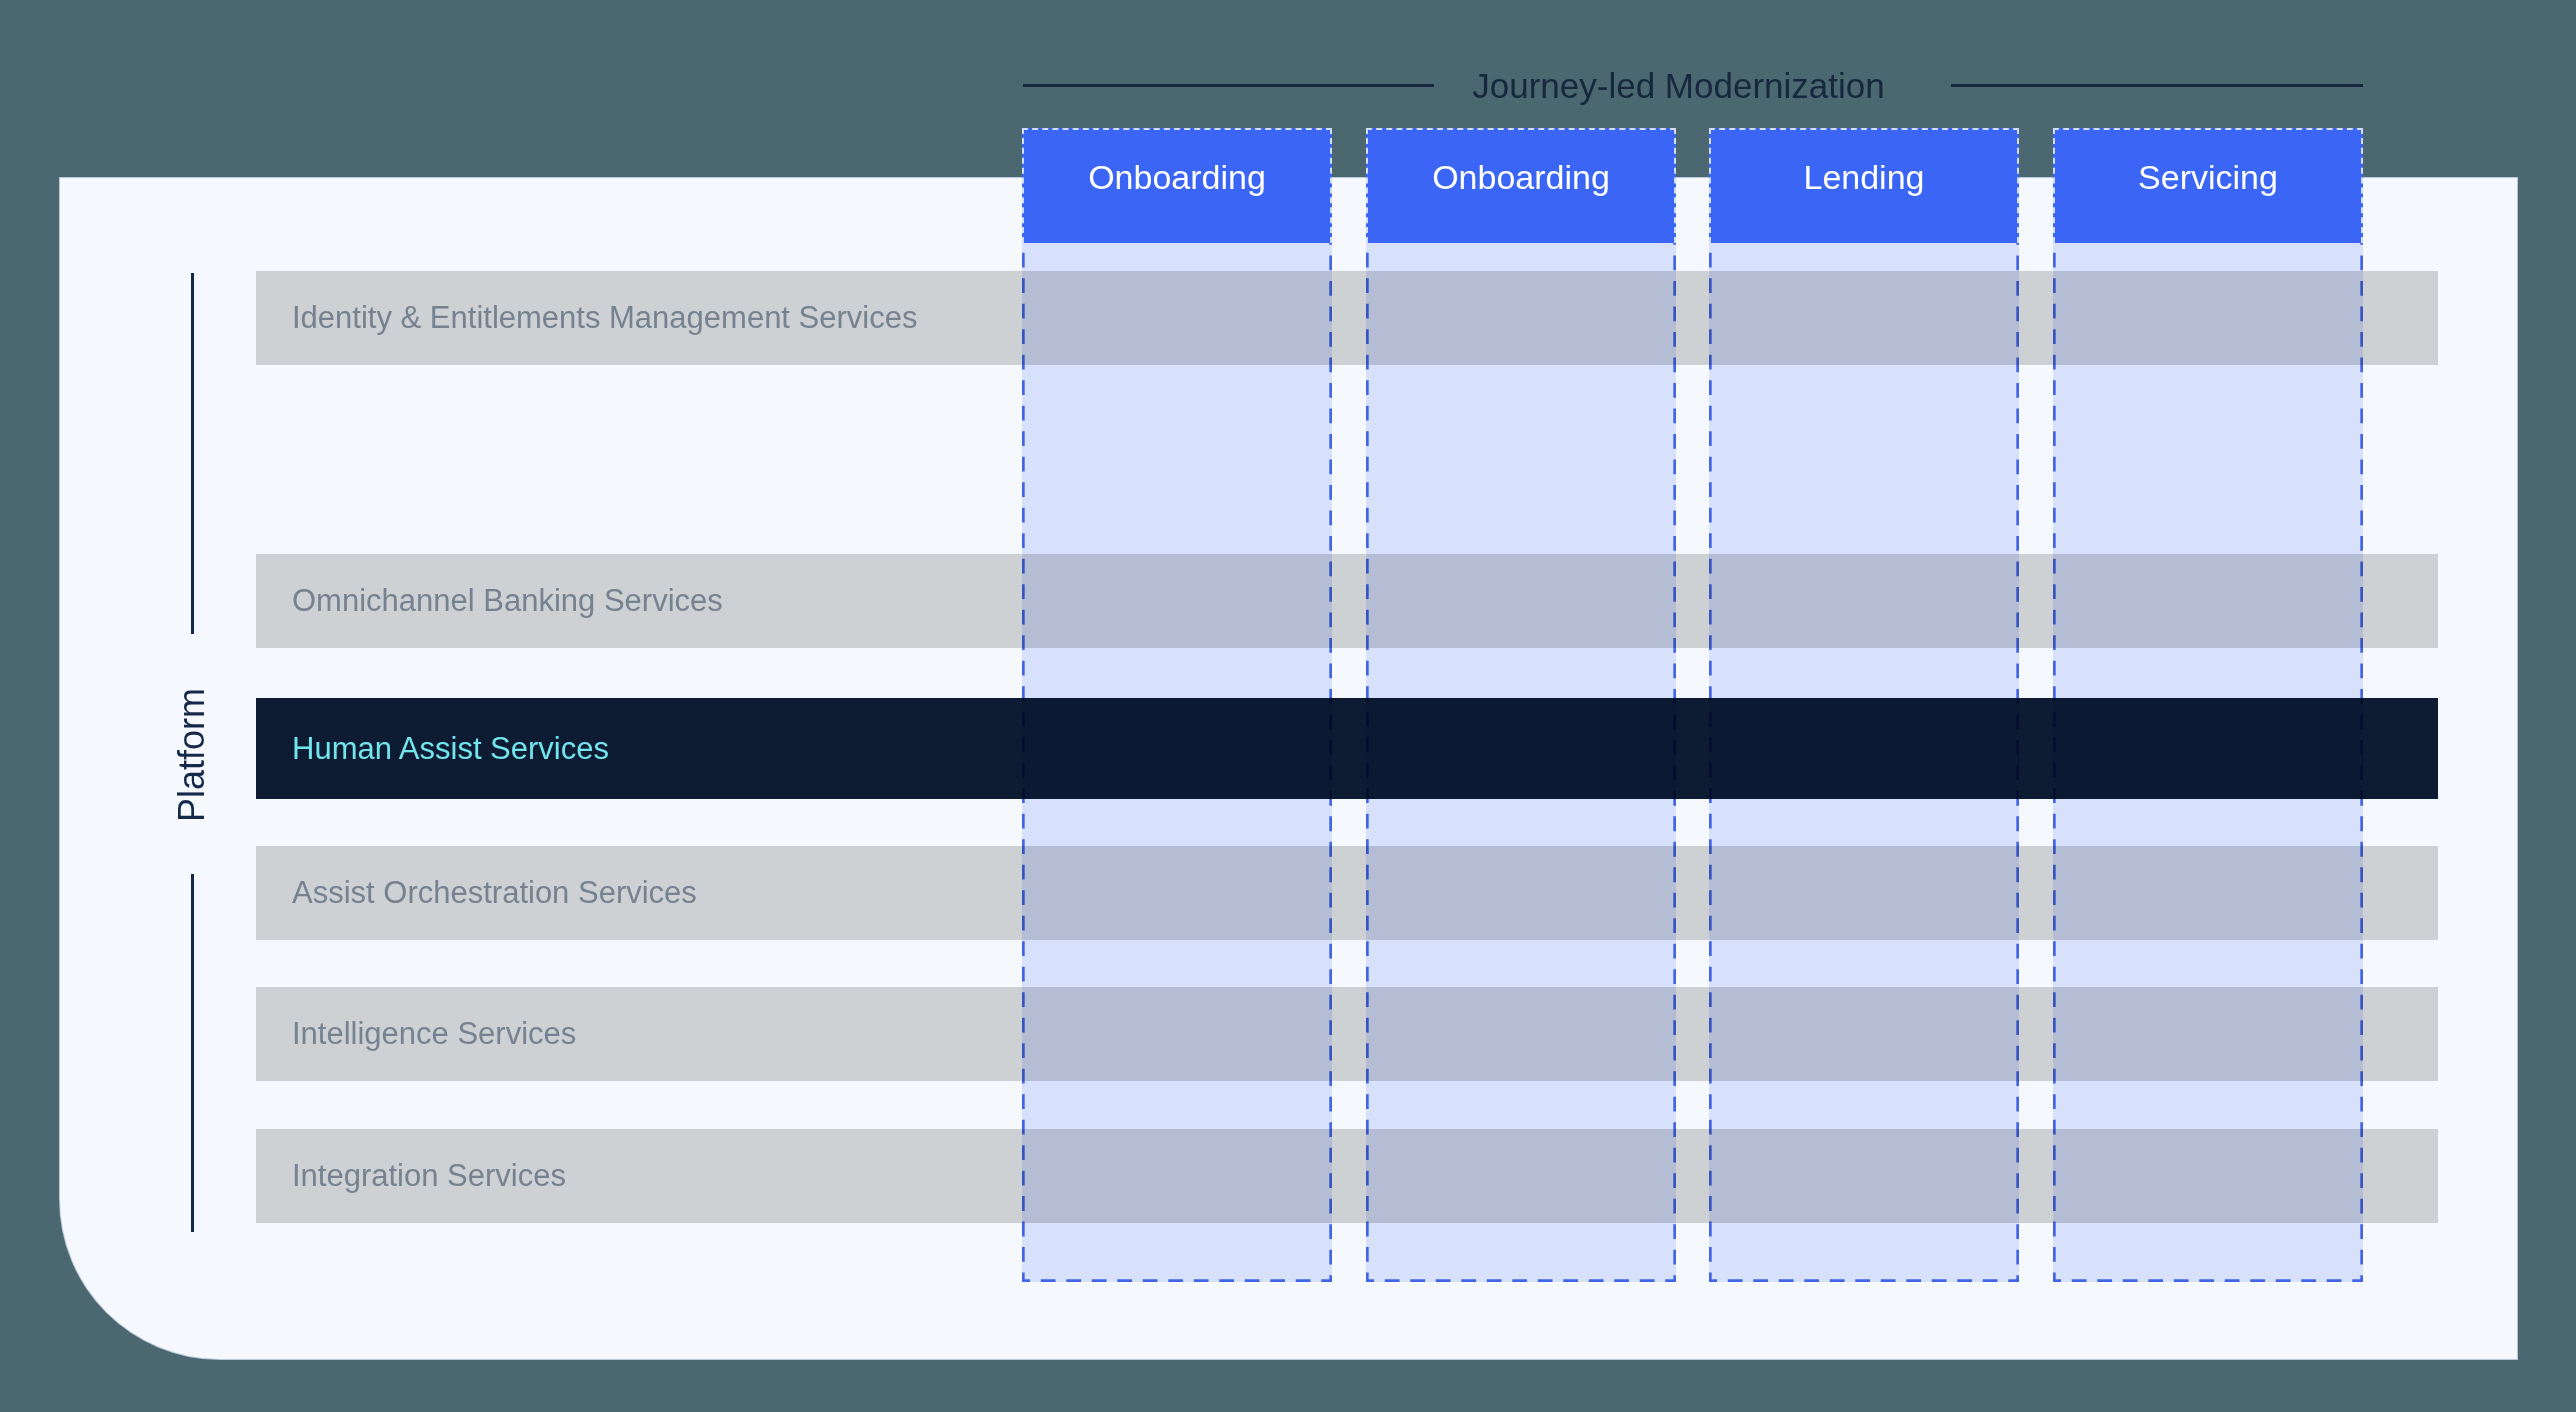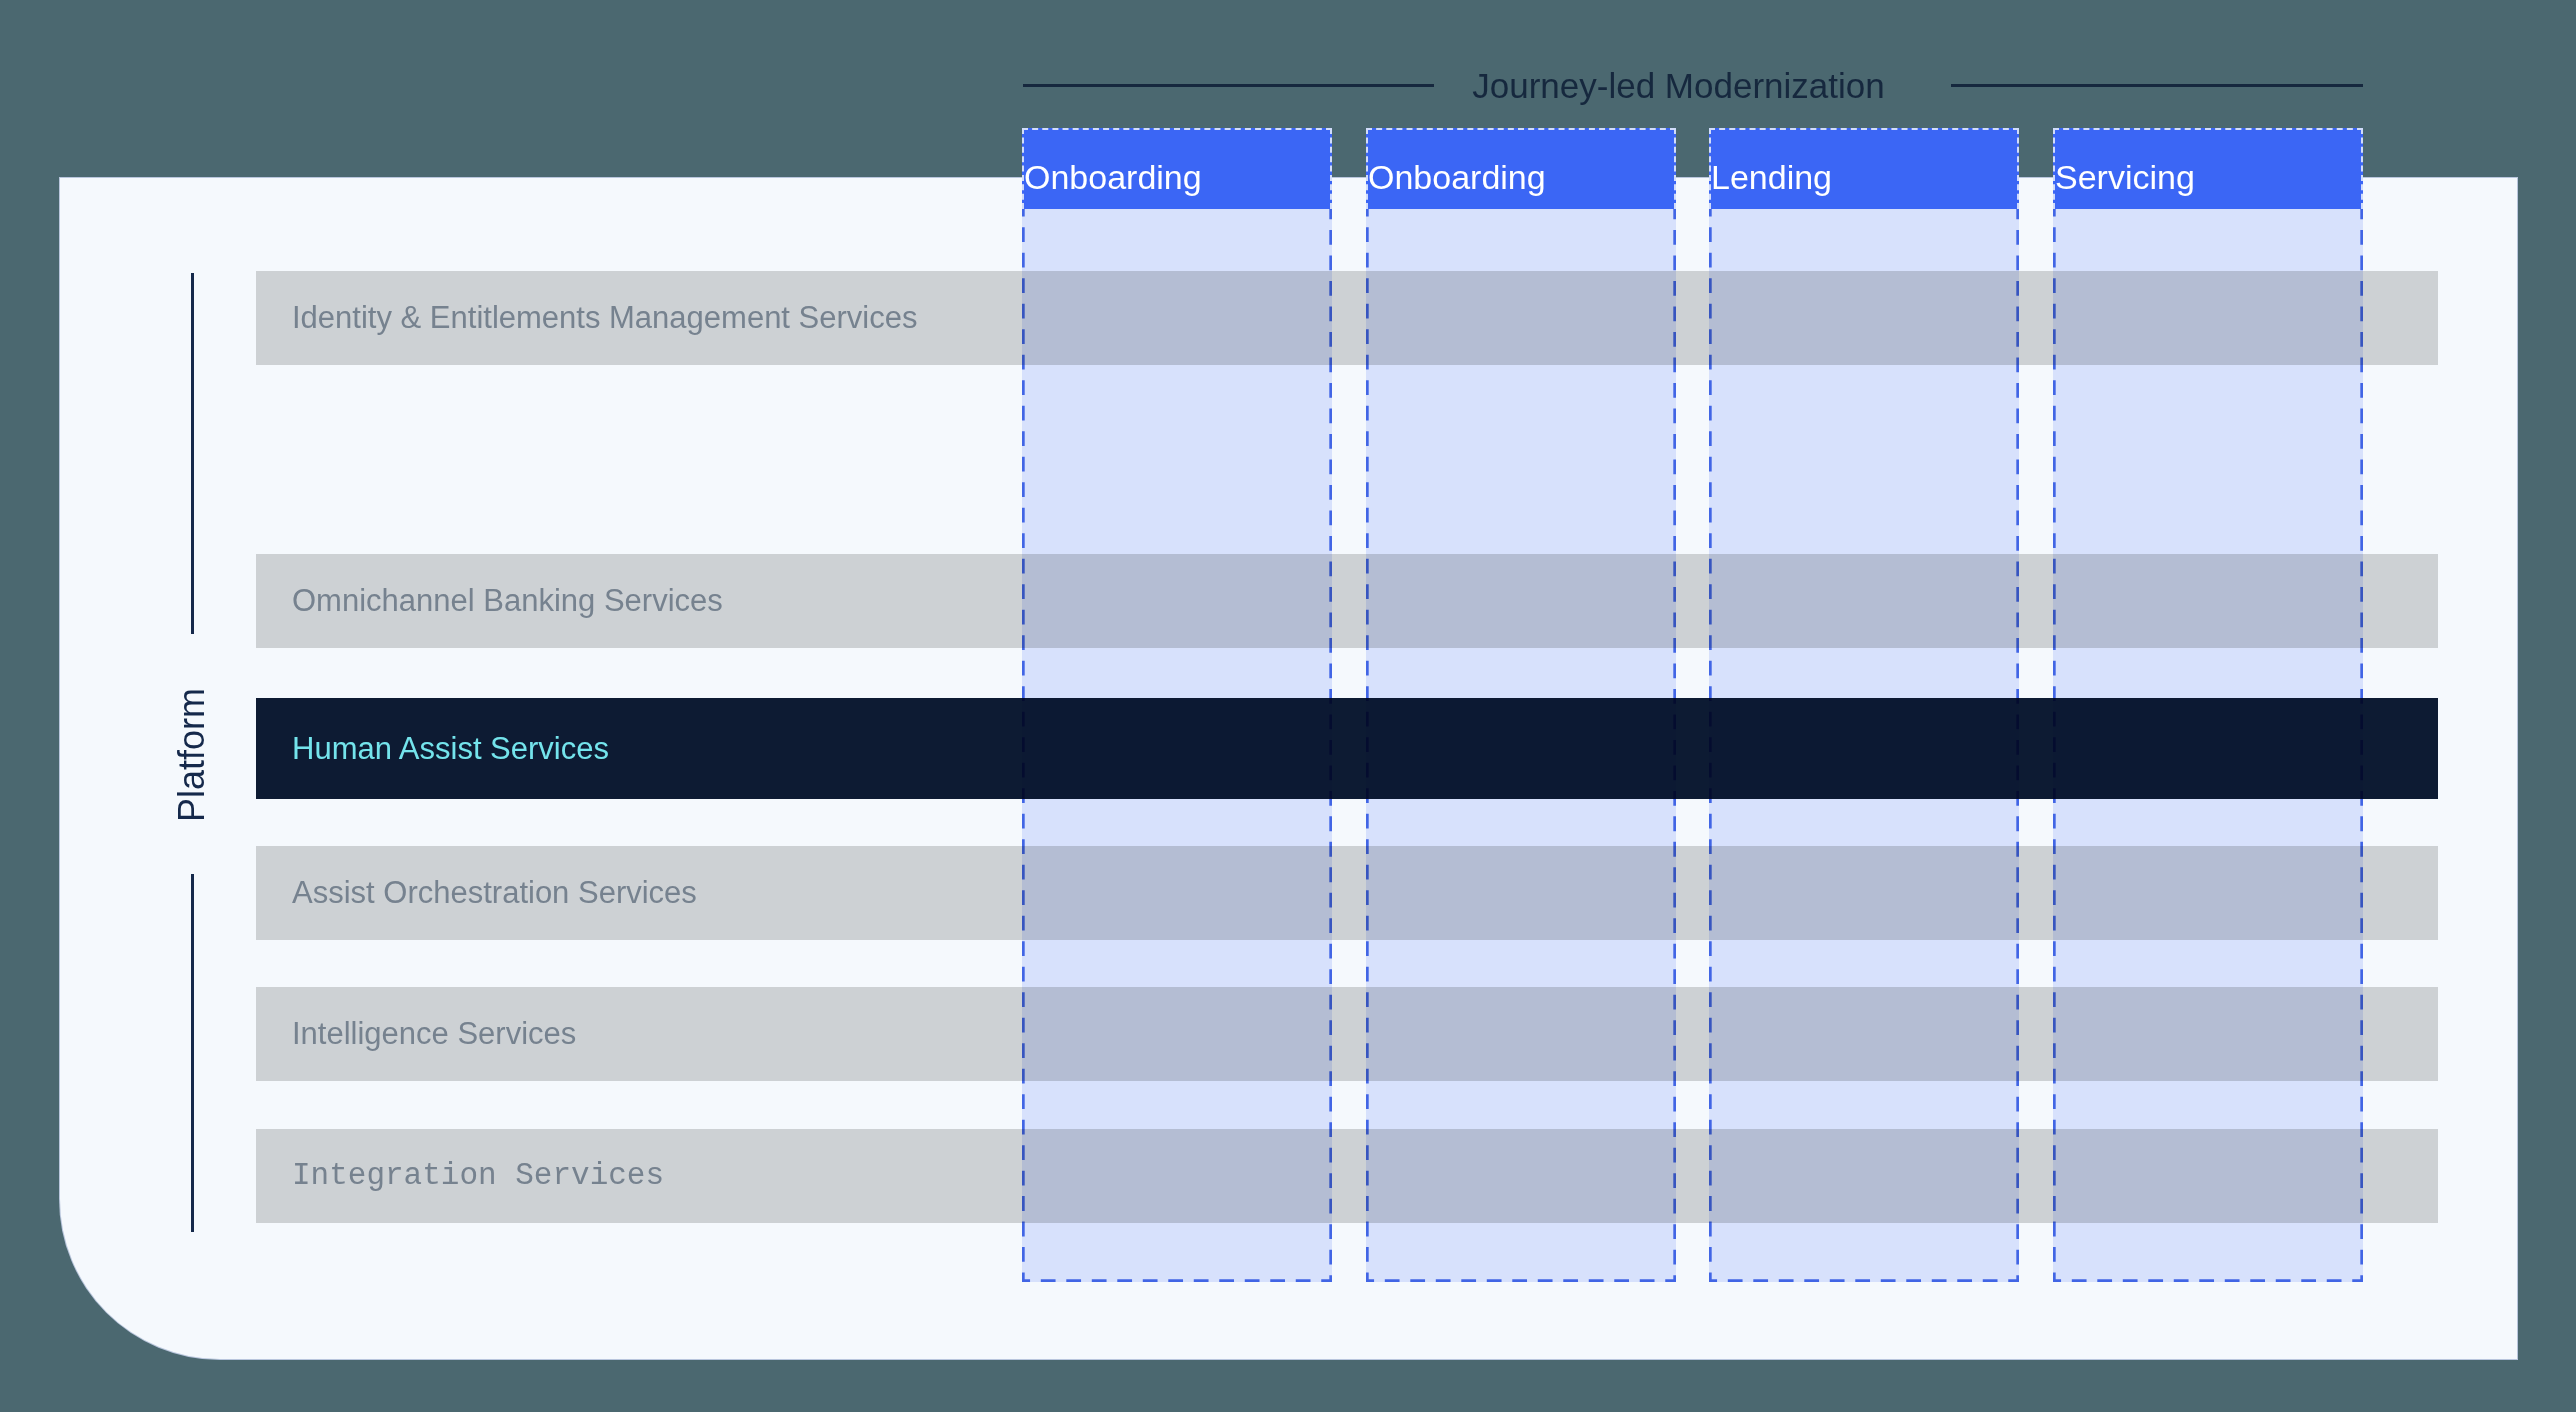--- a/index.html
+++ b/index.html
@@ -57,40 +57,40 @@
     font-size: 31px; color: #76828F;
     line-height: 94px; white-space: pre;
   }
   .r1 { top: 271px; }
   .r2 { top: 413px; }
   .r3 { top: 554px; }
   .r4 { top: 698px; height: 101px; background: #0D1B33; }
   .r4 .service-label { color: #74E4EC; line-height: 101px; }
   .r5 { top: 846px; }
   .r6 { top: 987px; }
-  .r7 { top: 1129px; font-family: Liberation Mono, monospace; }
+  .r7 { top: 1129px; }
 
   
   .col-fill {
     position: absolute; top: 128px; width: 310px; height: 1154px;
     background: #E0E7FE;
     mix-blend-mode: multiply;
   }
   .col-dash {
     position: absolute; top: 128px; width: 310px; height: 1154px;
     mix-blend-mode: multiply;
     display: block;
   }
   .col-header {
-    position: absolute; top: 128px; width: 310px; height: 81px;
+    position: absolute; top: 128px; width: 310px; height: 115px;
     box-sizing: border-box;
     background: #3B66F5;
     border: 2px dashed rgba(222,230,252,0.92);
     border-bottom: none;
-    text-align: left;
+    text-align: center;
   }
   .col-header span {
     display: block; line-height: 95px;
     font-size: 34px; color: #FFFFFF; white-space: pre;
   }
   .c1 { left: 1022px; }
   .c2 { left: 1366px; }
   .c3 { left: 1709px; }
   .c4 { left: 2053px; }
 </style>

